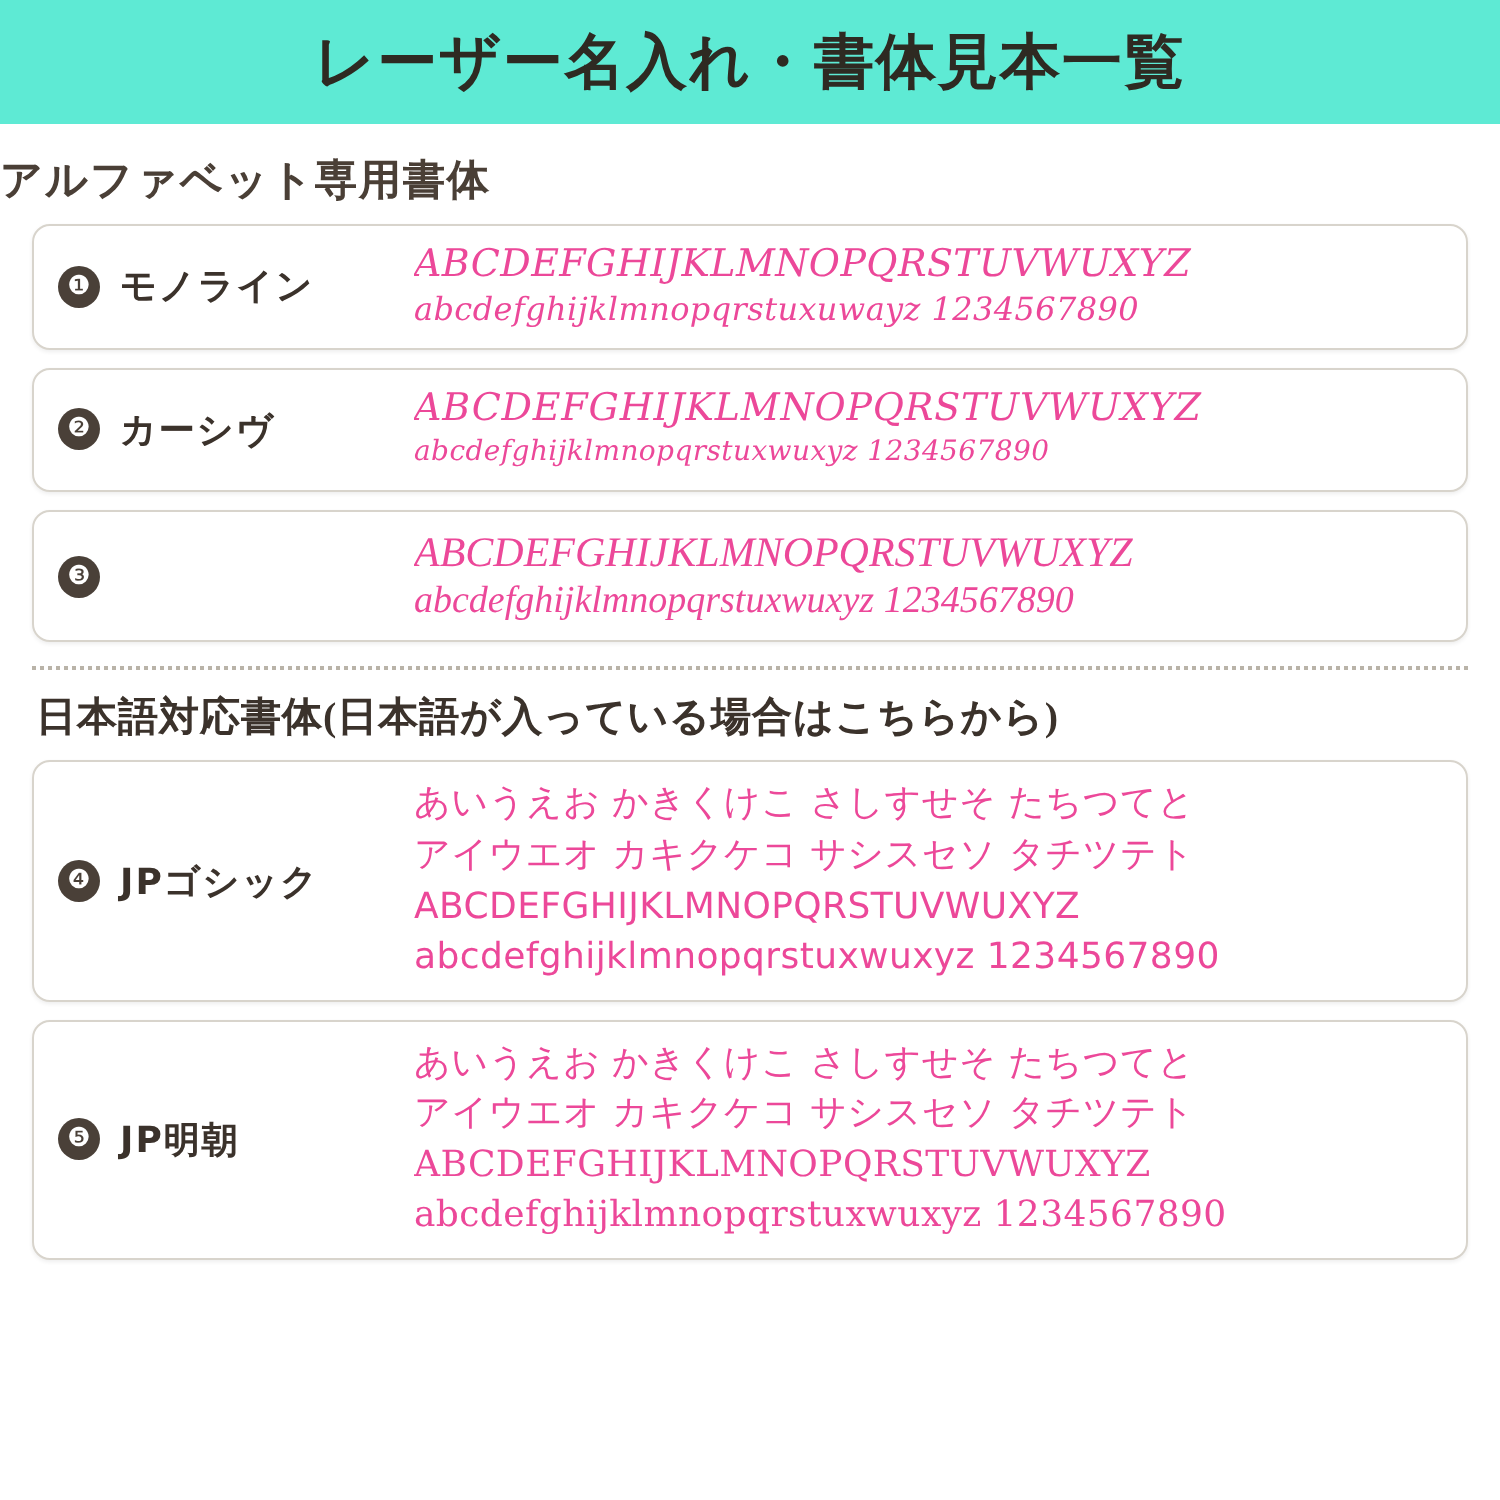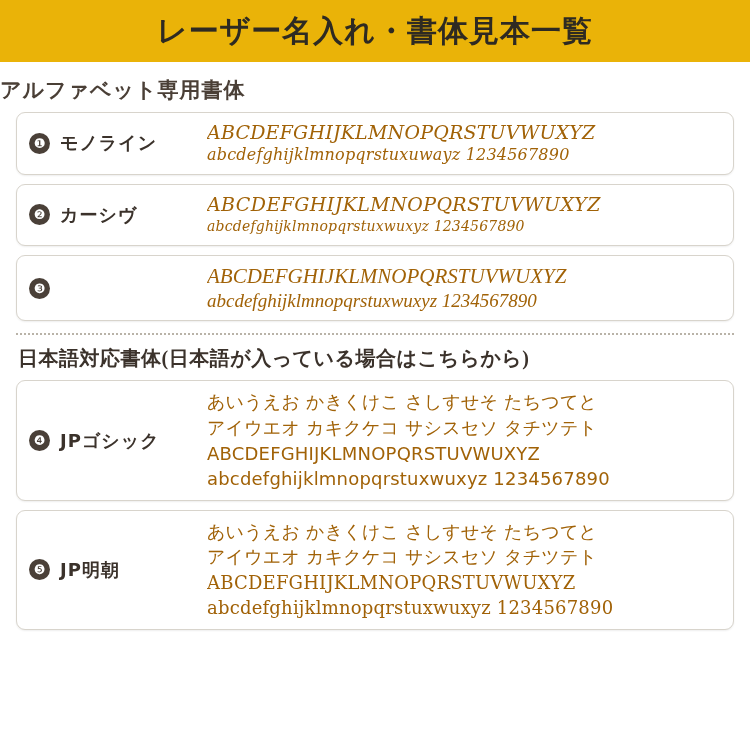--- a/index.html
+++ b/index.html
@@ -19,21 +19,21 @@
     width: 750px;
     height: 750px;
     box-sizing: border-box;
     padding: 0;
   }
 
   
   .header {
     position: relative;
     height: 62px;
-    background: #eab308;
+    background: #5eead4;
     display: flex;
     align-items: center;
     justify-content: center;
   }
   .header-title {
     font-size: 30px;
     font-weight: bold;
     letter-spacing: 1px;
     color: #2e2a22;
     font-family: "DejaVu Sans", "Liberation Sans", sans-serif;
@@ -98,21 +98,21 @@
   }
   .row-name {
     font-size: 18px;
     font-weight: bold;
     color: #3b322b;
     letter-spacing: 1px;
     font-family: "DejaVu Sans", "Liberation Sans", sans-serif;
   }
   .sample {
     flex: 1 1 auto;
-    color: #a16207;
+    color: #ec4899;
     overflow: hidden;
   }
   .sample div {
     white-space: nowrap;
   }
 
   
   .s-monoline .line1 {
     font-family: "DejaVu Serif", serif;
     font-style: italic;

